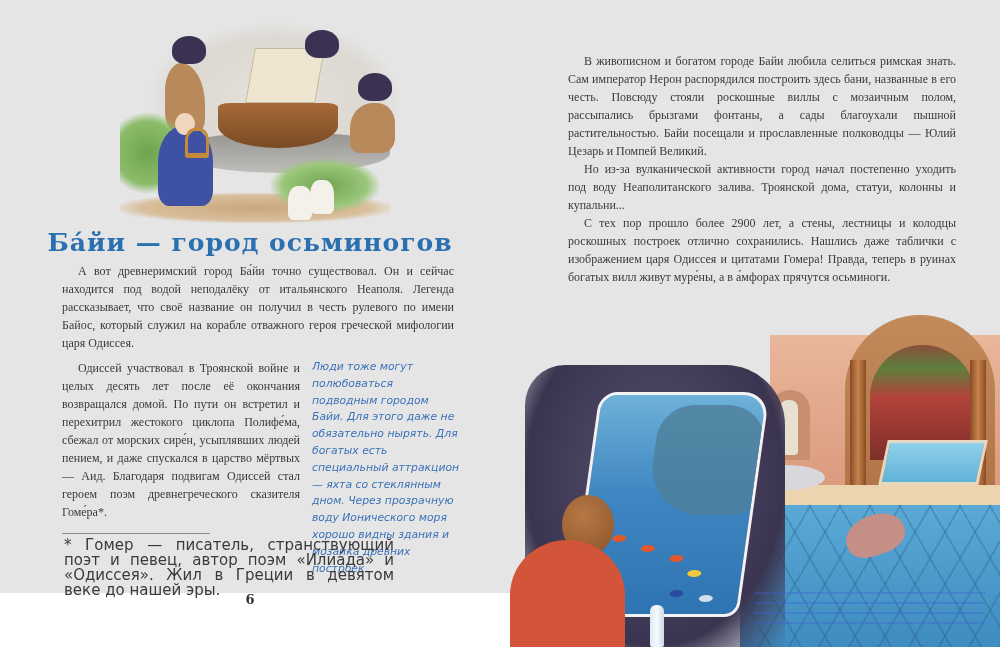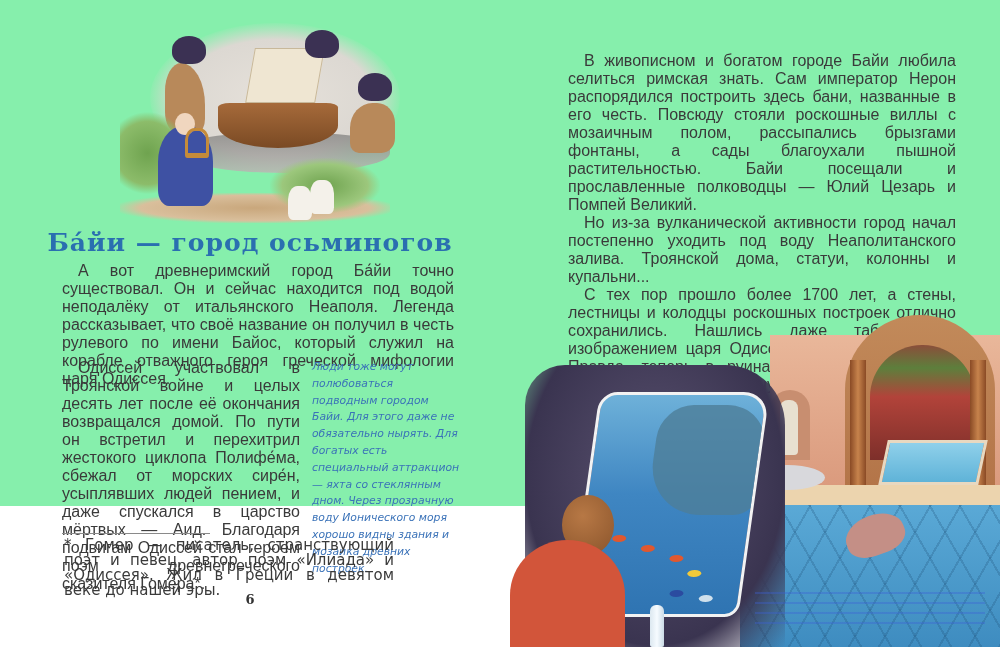--- a/index.html
+++ b/index.html
@@ -1,20 +1,20 @@
 <!DOCTYPE html>
 <html><head>
 <meta charset="utf-8">
 <style>
   * { box-sizing: border-box; margin: 0; padding: 0; }
   html, body { width: 1000px; height: 647px; background: #ffffff; overflow: hidden; }
   body { position: relative; font-family: "DejaVu Sans", sans-serif; color: #2b2b2b; }
 
   .spread { position: absolute; inset: 0; }
-  .page { position: absolute; top: 0; height: 506px; background: #86efac; }
+  .page { position: absolute; top: 0; height: 593px; background: #e5e5e5; }
   .page-left { left: 0; width: 500px; }
   .page-right { left: 500px; width: 500px; }
 
   
   .illus-top { position: absolute; left: 120px; top: 8px; width: 300px; height: 220px; }
   .illus-top .sky {
     position: absolute; left: 30px; top: 15px; width: 250px; height: 150px;
     background: radial-gradient(ellipse at center, #e6e1da 0%, #dcd8d2 55%, rgba(255,255,255,0) 72%);
     border-radius: 50%;
   }
@@ -61,21 +61,21 @@
   .illus-top .kid { position: absolute; width: 24px; height: 34px; background: #f4f1ea; border-radius: 40% 40% 20% 20%; }
   .illus-top .kid.k1 { left: 168px; top: 178px; }
   .illus-top .kid.k2 { left: 190px; top: 172px; }
 
   
   .chapter-title {
     position: absolute; left: 0; width: 500px; top: 228px; text-align: center;
     font-family: "DejaVu Serif", serif; font-size: 25px; color: #2a6fb0; letter-spacing: 1px;
   }
   .body-text {
-    font-family: Liberation Sans, sans-serif; font-size: 16px; line-height: 18px;
+    font-family: Liberation Serif, serif; font-size: 12px; line-height: 18px;
     color: #3a3a3a; text-align: justify;
   }
   .body-text p { text-indent: 16px; }
   .left-p1 { position: absolute; left: 62px; top: 262px; width: 392px; }
   .left-p2 { position: absolute; left: 62px; top: 359px; width: 238px; }
   .sidebar-note {
     position: absolute; left: 312px; top: 359px; width: 148px;
     font-family: "DejaVu Sans", sans-serif; font-style: italic; font-size: 10.8px; line-height: 16.8px;
     color: #3a72b8;
   }
@@ -208,21 +208,21 @@
     <div class="footnote">* Гомер — писатель, странствующий поэт и певец, автор поэм «Илиада» и «Одиссея». Жил в Греции в девятом веке до нашей эры.</div>
 
     <div class="page-number">6</div>
   </div>
 
   <div class="page page-right"></div>
 
   <div class="body-text right-text">
     <p>В живописном и богатом городе Байи любила селиться римская знать. Сам император Нерон распорядился построить здесь бани, названные в его честь. Повсюду стояли роскошные виллы с мозаичным полом, рассыпались брызгами фонтаны, а сады благоухали пышной растительностью. Байи посещали и прославленные полководцы — Юлий Цезарь и Помпей Великий.</p>
     <p>Но из-за вулканической активности город начал постепенно уходить под воду Неаполитанского залива. Троянской дома, статуи, колонны и купальни...</p>
-    <p>С тех пор прошло более 1700 лет, а стены, лестницы и колодцы роскошных построек отлично сохранились. Нашлись даже таблички с изображением царя Одиссея и цитатами Гомера! Правда, теперь в руинах богатых вилл живут муре́ны, а в а́мфорах прячутся осьминоги.</p>
+    <p>С тех пор прошло более 2900 лет, а стены, лестницы и колодцы роскошных построек отлично сохранились. Нашлись даже таблички с изображением царя Одиссея и цитатами Гомера! Правда, теперь в руинах богатых вилл живут муре́ны, а в а́мфорах прячутся осьминоги.</p>
   </div>
 
   <div class="illus-bottom">
     <div class="ib-wall"></div>
     <div class="ib-arch"></div>
     <div class="ib-arch-inner"></div>
     <div class="ib-column c1"></div>
     <div class="ib-column c2"></div>
     <div class="ib-floor"></div>
     <div class="ib-pool"></div>

